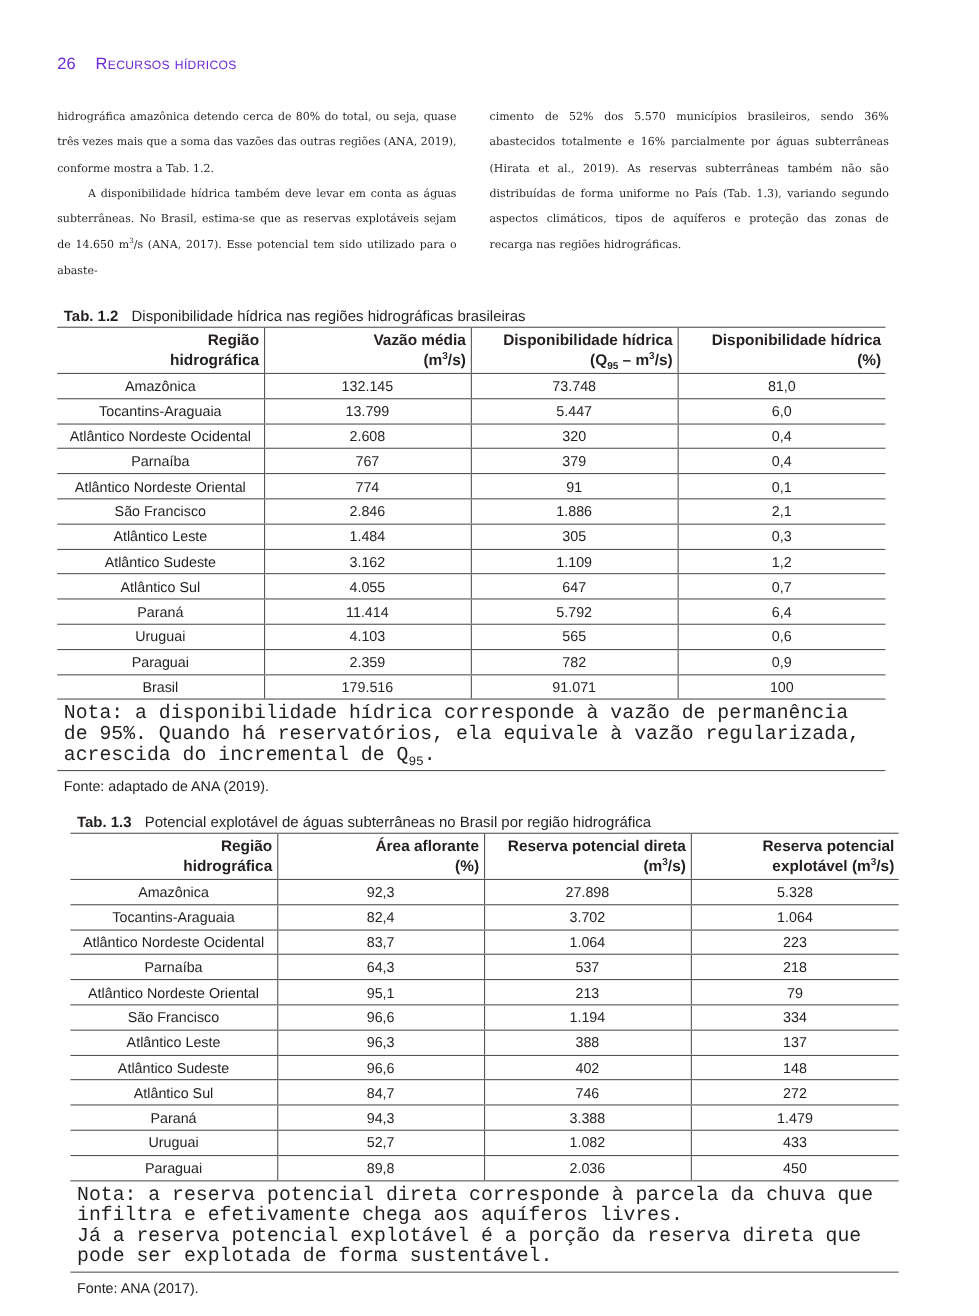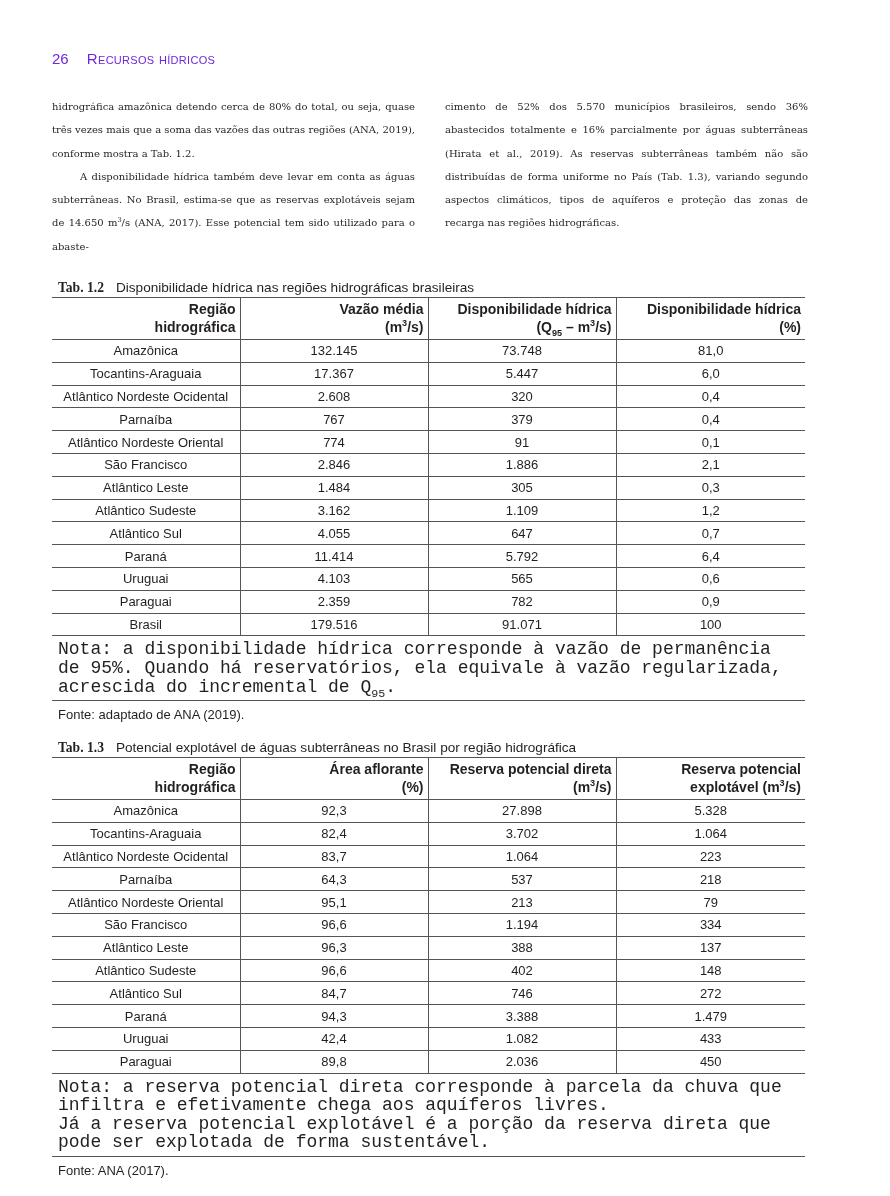--- a/index.html
+++ b/index.html
@@ -9,21 +9,21 @@
   .page-header .run { font-variant:small-caps; letter-spacing:0.3px; }
   .col { position:absolute; top:95px; width:363px; font-family:"DejaVu Serif", serif; font-size:10px; line-height:23.3px; text-align:justify; }
   .col.left { left:52px; }
   .col.right { left:445px; }
   .col p { margin:0; }
   .col p.indent { text-indent:28px; }
   sup { font-size:0.65em; line-height:0; vertical-align:super; }
   sub { font-size:0.65em; line-height:0; vertical-align:sub; }
   .tbl-block { position:absolute; left:52px; width:753px; font-family:"Liberation Sans", sans-serif; color:#231f20; }
   .tbl-caption { font-size:13.6px; line-height:18px; padding-left:6px; }
-  .tbl-caption .lbl { font-weight:bold; margin-right:12px;font-family:Liberation Serif, serif; }
+  .tbl-caption .lbl { font-weight:bold; margin-right:12px; }
   table { border-collapse:collapse; width:100%; table-layout:fixed; }
   th { font-weight:bold; font-size:14px; line-height:18px; padding:2px 4px 3px; text-align:right; border-top:1.5px solid #555; border-bottom:1.5px solid #555; }
   td { font-size:13px; text-align:center; height:21.8px; padding:0 4px; border-bottom:1.3px solid #555; }
   th + th, td + td { border-left:1.3px solid #555; }
   .c1 { width:188px; } .c2 { width:188px; } .c3 { width:188px; } .c4 { width:189px; }
   .note { font-size:18px; line-height:18.6px; padding:4px 6px 4px; border-bottom:1.5px solid #555;font-family:Liberation Mono, monospace; }
   .source { font-size:13px; line-height:18px; padding:5px 6px; }
 </style>
 </head>
 <body>
@@ -63,21 +63,21 @@
     </thead>
     <tbody id="t12body">
         <tr>
           <td>Amazônica</td>
           <td>132.145</td>
           <td>73.748</td>
           <td>81,0</td>
         </tr>
         <tr>
           <td>Tocantins-Araguaia</td>
-          <td>17.367</td>
+          <td>13.799</td>
           <td>5.447</td>
           <td>6,0</td>
         </tr>
         <tr>
           <td>Atlântico Nordeste Ocidental</td>
           <td>2.608</td>
           <td>320</td>
           <td>0,4</td>
         </tr>
         <tr>
@@ -139,21 +139,21 @@
           <td>179.516</td>
           <td>91.071</td>
           <td>100</td>
         </tr>
       </tbody>
   </table>
   <div class="note"><span>Nota: a disponibilidade hídrica corresponde à vazão de permanência de 95%. Quando há reservatórios, ela equivale à vazão regularizada, acrescida do incremental de Q</span><sub>95</sub><span>.</span></div>
   <div class="source">Fonte: adaptado de ANA (2019).</div>
 </div>
 
-<div class="tbl-block" style="top:739px;">
+<div class="tbl-block" style="top:739px;margin-left:12px;">
   <div class="tbl-caption">
     <span class="lbl">Tab. 1.3</span><span>Potencial explotável de águas subterrâneas no Brasil por região hidrográfica</span>
   </div>
   <table>
     <colgroup>
         <col class="c1">
         <col class="c2">
         <col class="c3">
         <col class="c4">
       </colgroup>
@@ -221,21 +221,21 @@
           <td>272</td>
         </tr>
         <tr>
           <td>Paraná</td>
           <td>94,3</td>
           <td>3.388</td>
           <td>1.479</td>
         </tr>
         <tr>
           <td>Uruguai</td>
-          <td>42,4</td>
+          <td>52,7</td>
           <td>1.082</td>
           <td>433</td>
         </tr>
         <tr>
           <td>Paraguai</td>
           <td>89,8</td>
           <td>2.036</td>
           <td>450</td>
         </tr>
       </tbody>

